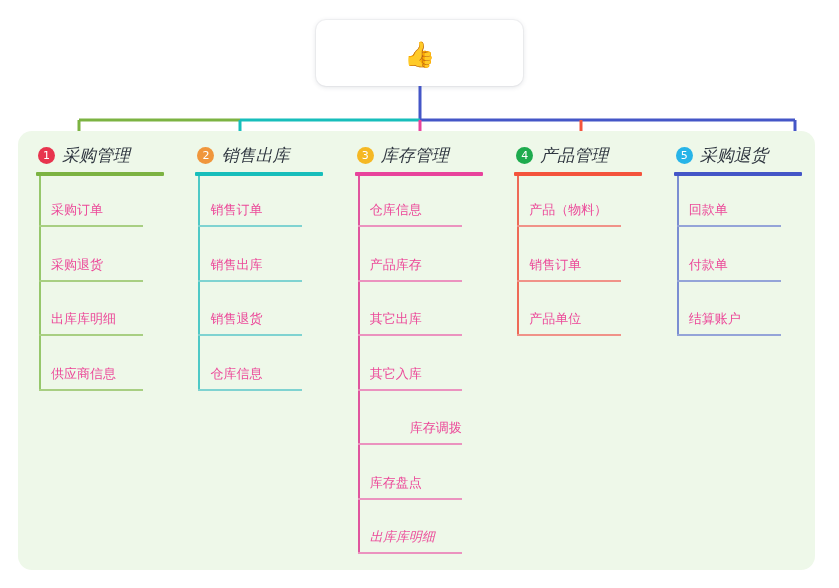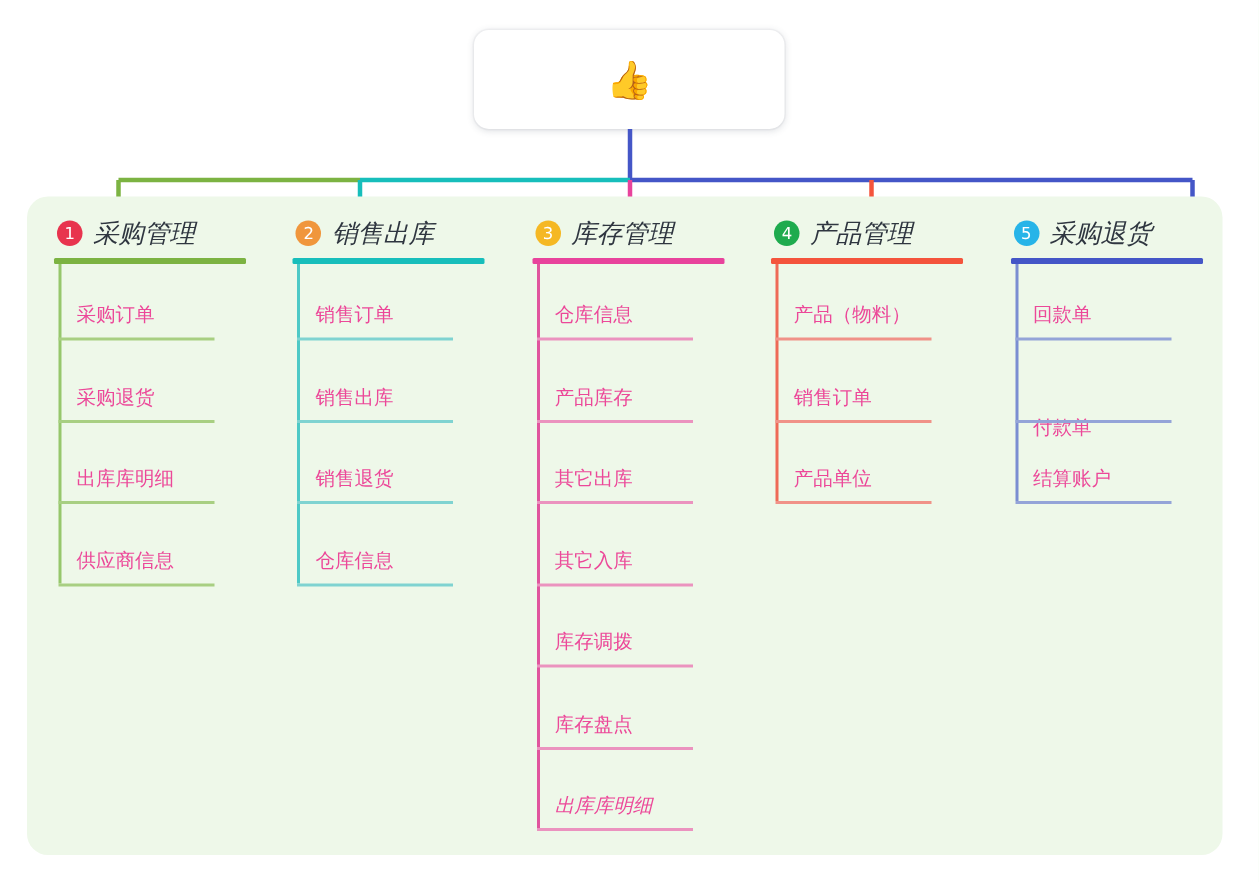--- a/index.html
+++ b/index.html
@@ -194,21 +194,21 @@
       <div class="col-rule" style="background: rgb(232, 67, 156);"></div>
       <div class="spine" style="background: rgb(224, 85, 158); height: 376px;"></div>
       <div class="leaf-label" style="top: 70px;">仓库信息</div>
       <div class="leaf" style="top: 94px; background: rgb(235, 147, 191);"></div>
       <div class="leaf-label" style="top: 124.5px;">产品库存</div>
       <div class="leaf" style="top: 148.5px; background: rgb(235, 147, 191);"></div>
       <div class="leaf-label" style="top: 179px;">其它出库</div>
       <div class="leaf" style="top: 203px; background: rgb(235, 147, 191);"></div>
       <div class="leaf-label" style="top: 233.5px;">其它入库</div>
       <div class="leaf" style="top: 257.5px; background: rgb(235, 147, 191);"></div>
-      <div class="leaf-label" style="top: 288px;">库存调拨</div>
+      <div class="leaf-label" style="top: 288px; margin-left: 40px;">库存调拨</div>
       <div class="leaf" style="top: 312px; background: rgb(235, 147, 191);"></div>
       <div class="leaf-label" style="top: 342.5px; font-family: Liberation Serif, serif;">库存盘点</div>
       <div class="leaf" style="top: 366.5px; background: rgb(235, 147, 191);"></div>
       <div class="leaf-label" style="top: 397px; font-style: italic;">出库库明细</div>
       <div class="leaf" style="top: 421px; background: rgb(235, 147, 191);"></div>
     </div>
     <div class="column">
       <div class="col-header">
         <span class="badge" style="background: rgb(30, 171, 78);">4</span>
         <span class="col-title">产品管理</span>
@@ -224,18 +224,18 @@
     </div>
     <div class="column">
       <div class="col-header">
         <span class="badge" style="background: rgb(39, 180, 232);">5</span>
         <span class="col-title">采购退货</span>
       </div>
       <div class="col-rule" style="background: rgb(68, 86, 199);"></div>
       <div class="spine" style="background: rgb(123, 142, 210); height: 158px;"></div>
       <div class="leaf-label" style="top: 70px;">回款单</div>
       <div class="leaf" style="top: 94px; background: rgb(148, 164, 216);"></div>
-      <div class="leaf-label" style="top: 124.5px; margin-top: 20px;">付款单</div>
+      <div class="leaf-label" style="top: 124.5px;">付款单</div>
       <div class="leaf" style="top: 148.5px; background: rgb(148, 164, 216);"></div>
       <div class="leaf-label" style="top: 179px;">结算账户</div>
       <div class="leaf" style="top: 203px; background: rgb(148, 164, 216);"></div>
     </div>
   </div>
 
 </body></html>

